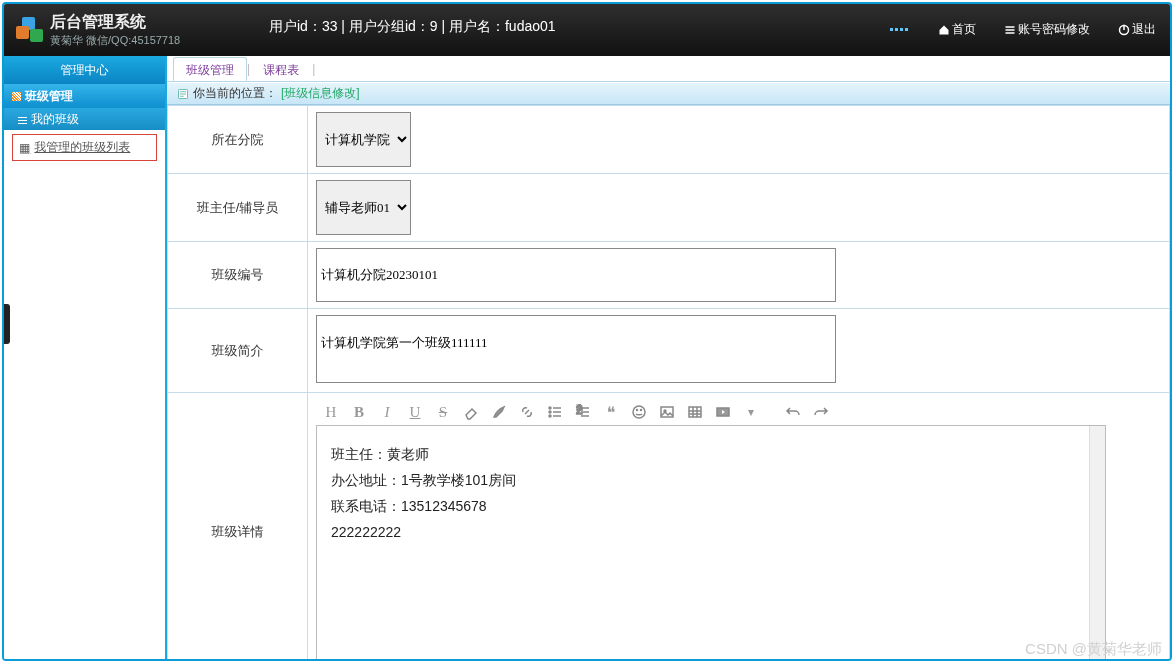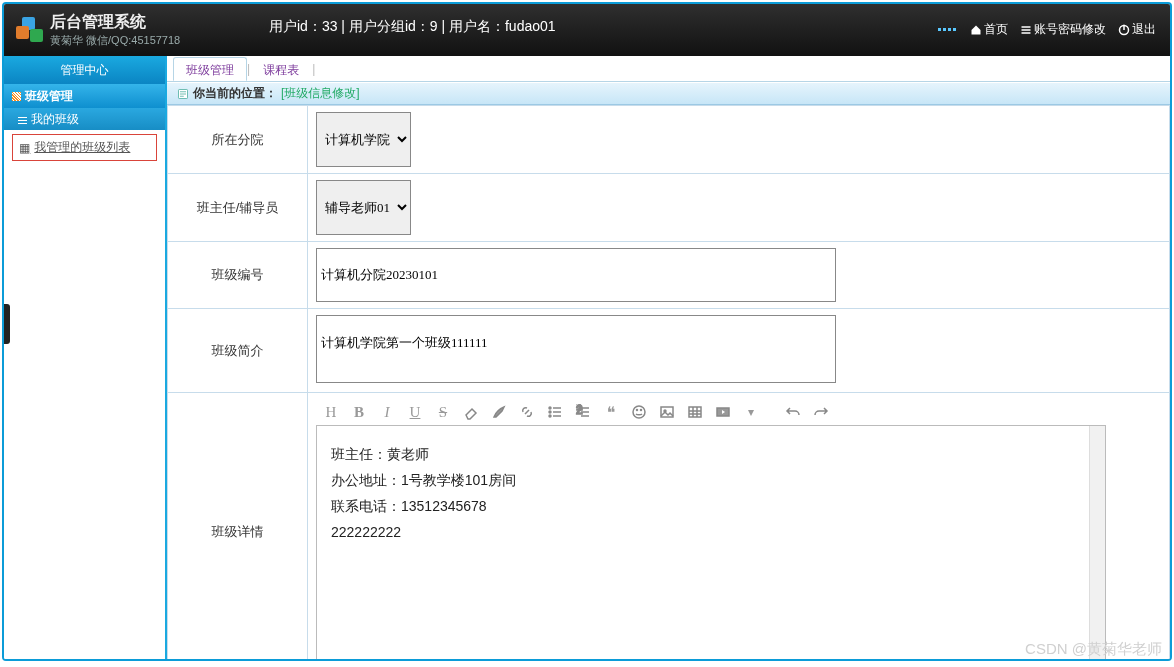--- a/index.html
+++ b/index.html
@@ -6,42 +6,42 @@
 body{background:#fff;width:1174px;height:667px;overflow:hidden;position:relative}
 .frame{width:1170px;height:659px;margin:2px;border:2px solid #0b9cd8;border-radius:4px;overflow:hidden;background:#e5e5e5;position:relative}
 .badge{position:absolute;top:-1px;left:4px;background:#0b9cd8;color:#fff;font-size:9px;font-weight:bold;padding:0 4px;border:1px solid #0b9cd8;border-radius:2px;letter-spacing:1px}
 .header{height:52px;background:linear-gradient(#2f2f2f,#111);display:flex;align-items:center;color:#fff;position:relative;padding-left:12px}
 .logo-sq{width:26px;height:26px;position:relative;margin-right:8px}
 .logo-sq span{position:absolute;width:13px;height:13px;border-radius:2px}
 .l1{background:#3aa3e3;top:0;left:6px}.l2{background:#e07c2c;top:9px;left:0}.l3{background:#2fa84f;top:12px;left:14px}
 .brand-t{font-size:16px;font-weight:bold;color:#eee}
 .brand-s{font-size:11px;color:#9aa}
 .hd-center{position:absolute;left:265px;top:14px;font-size:14px;color:#fff}
-.hd-right{position:absolute;right:10px;top:15px;display:flex;gap:4px;align-items:center}
+.hd-right{position:absolute;right:10px;top:15px;display:flex;gap:20px;align-items:center}
 .hd-btn{color:#fff;display:flex;align-items:center;gap:2px;padding:2px 4px;cursor:pointer}
 .hd-btn svg{width:12px;height:12px;fill:#fff}
 .dots{margin-right:6px;display:flex;gap:2px}.dots i{width:3px;height:3px;background:#5ac8ff;display:block}
 .body{display:flex;height:calc(100% - 52px)}
 .sidebar{width:163px;background:#fff;border-right:2px solid #1aa9e0;display:flex;flex-direction:column}
 .sb-title{height:28px;background:linear-gradient(#1aa9e0,#0b86c4);color:#fff;text-align:center;line-height:28px;font-weight:normal;border-bottom:1px solid #0b86c4}
 .sb-group{height:24px;background:linear-gradient(#34b4ea,#0e8fcf);color:#fff;line-height:24px;padding-left:8px;font-weight:bold;display:flex;align-items:center;gap:4px}
 .sb-sub{height:22px;background:linear-gradient(#2aa8e0,#178dc5);color:#fff;line-height:22px;padding-left:14px;display:flex;align-items:center;gap:4px;font-size:11px}
 .sb-link{border:1px solid #d9443a;margin:4px 8px;padding:4px 6px;color:#555;text-decoration:underline;cursor:pointer;display:flex;align-items:center;gap:4px}
 .sb-fill{flex:1;background:#fff}
 .sq{width:9px;height:9px;display:inline-block}
 .sq.o{background:repeating-linear-gradient(45deg,#ff8c1a,#ff8c1a 1px,#fff 1px,#fff 2px)}
 .sq.w{background:repeating-linear-gradient(0deg,#fff,#fff 1px,transparent 1px,transparent 3px)}
 .main{flex:1;display:flex;flex-direction:column;background:#fff}
 .tabs{height:26px;border-bottom:1px solid #b6d5e6;padding-left:6px;display:flex;align-items:flex-end}
 .tab{height:24px;padding:0 12px;line-height:24px;color:#7d3b9c;border:1px solid transparent;cursor:pointer}
 .tab.active{border:1px solid #b6d5e6;border-bottom:1px solid #fff;background:#fff;border-radius:3px 3px 0 0}
 .tab-sep{color:#bbb;line-height:24px}
 .crumb{height:23px;background:linear-gradient(#e6f4fc,#c7e6f7);border-top:1px solid #fff;border-bottom:1px solid #9cc9e4;padding-left:10px;line-height:23px;color:#333;display:flex;align-items:center;gap:4px}
 .crumb svg{width:12px;height:12px;fill:#3b8}
-.crumb b{font-weight:bold}
+.crumb b{font-weight:normal}
 .crumb .loc{color:#2a6}
 .content{flex:1;overflow:auto;padding:0}
 table.frm{width:100%;border-collapse:collapse}
 table.frm td{border:1px solid #c7dceb;padding:6px 8px;vertical-align:middle}
 table.frm td.lab{width:140px;text-align:center;background:#fff;color:#333;font-size:13px}
 select,input[type=text],textarea{border:1px solid #888;padding:18px 4px;font-family:SimSun,serif;font-size:13px}
 input.wide{width:520px}
 textarea.intro{width:520px;height:68px;resize:none;font-family:SimSun,serif}
 .editor-wrap{width:790px}
 .toolbar{border:0;padding:1px 2px;display:flex;gap:2px;align-items:center;flex-wrap:wrap}

